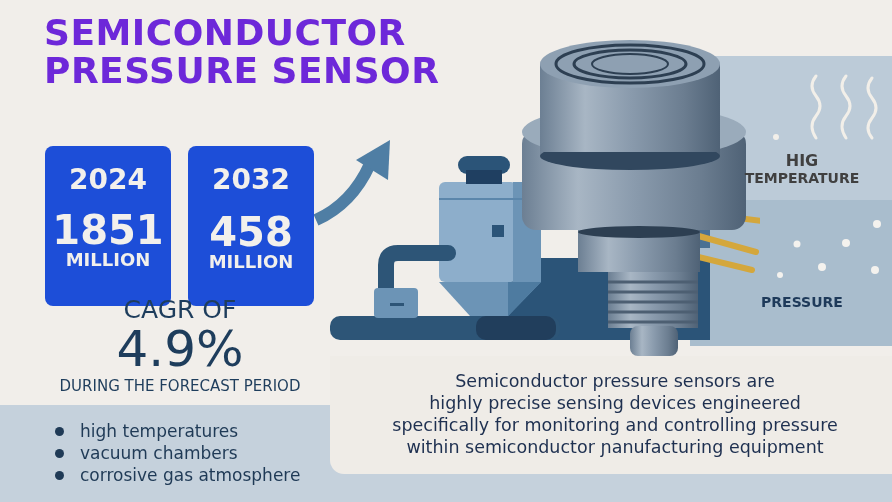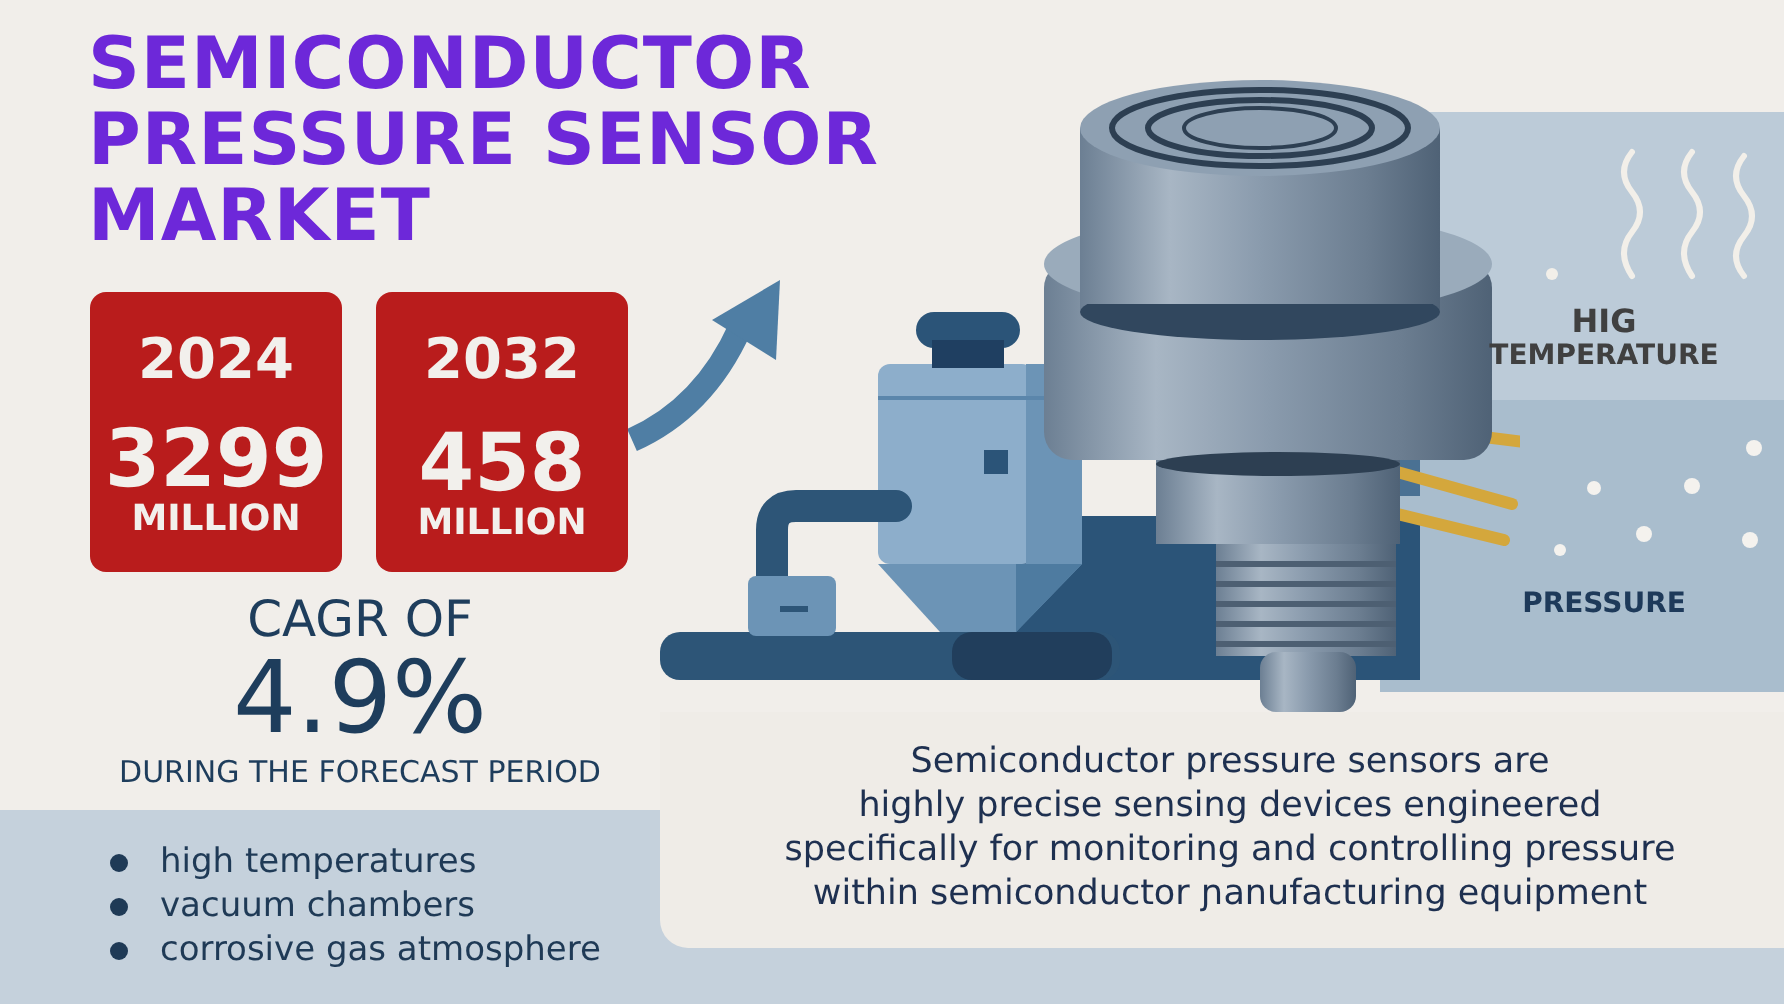--- a/index.html
+++ b/index.html
@@ -40,22 +40,22 @@
     font-weight: bold;
     font-size: 36px;
     line-height: 38px;
     color: #6d28d9;
     letter-spacing: 0.5px;
   }
   .title div { white-space: nowrap; }
 
   
   .stat-card {
-    top: 146px; height: 140px;
-    background: #b91c1c;
+    top: 146px; height: 160px;
+    background: #1d4ed8;
     border-radius: 8px;
     color: #f2f0ec;
     text-align: center;
     font-family: "DejaVu Sans", sans-serif;
     font-weight: bold;
   }
   .stat-card.c1 { left: 45px; width: 126px; }
   .stat-card.c2 { left: 188px; width: 126px; }
   .stat-year { font-size: 28px; margin-top: 18px; line-height: 32px; }
   .stat-value { font-size: 40px; line-height: 40px; margin-top: 14px; }
@@ -201,26 +201,25 @@
   </g>
 
   <rect x="110" y="306" width="48" height="30" rx="8" fill="url(#metal)"></rect>
 </svg>
 
 <div class="abs desc-card"></div>
 
 <div class="abs title">
   <div>SEMICONDUCTOR</div>
   <div>PRESSURE SENSOR</div>
-  <div>MARKET</div>
 </div>
 
 <div class="abs stat-card c1">
   <div class="stat-year">2024</div>
-  <div class="stat-value">3299</div>
+  <div class="stat-value">1851</div>
   <div class="stat-unit">MILLION</div>
 </div>
 <div class="abs stat-card c2">
   <div class="stat-year">2032</div>
   <div class="stat-value">458</div>
   <div class="stat-unit">MILLION</div>
 </div>
 
 <div class="abs cagr">
   <div class="cagr-label">CAGR OF</div>

